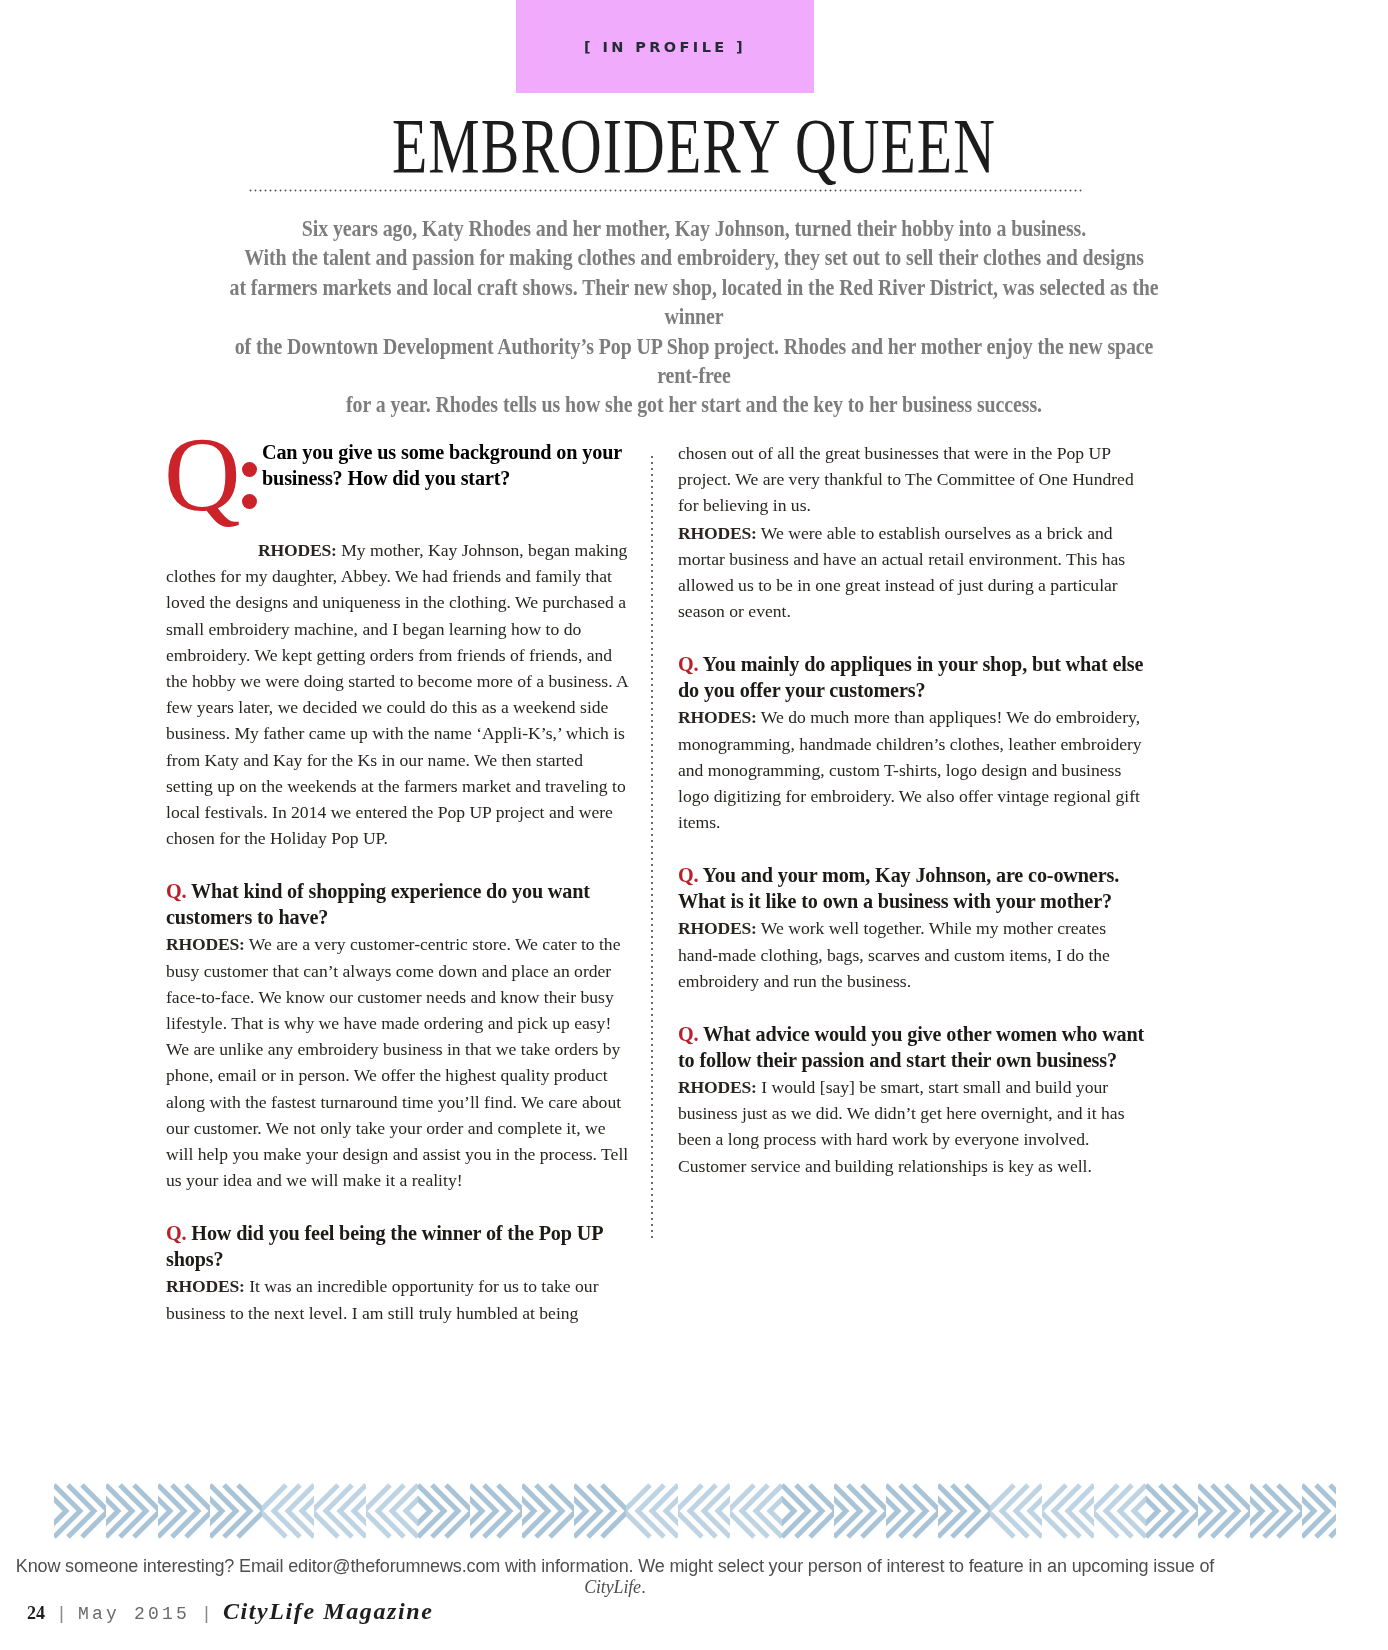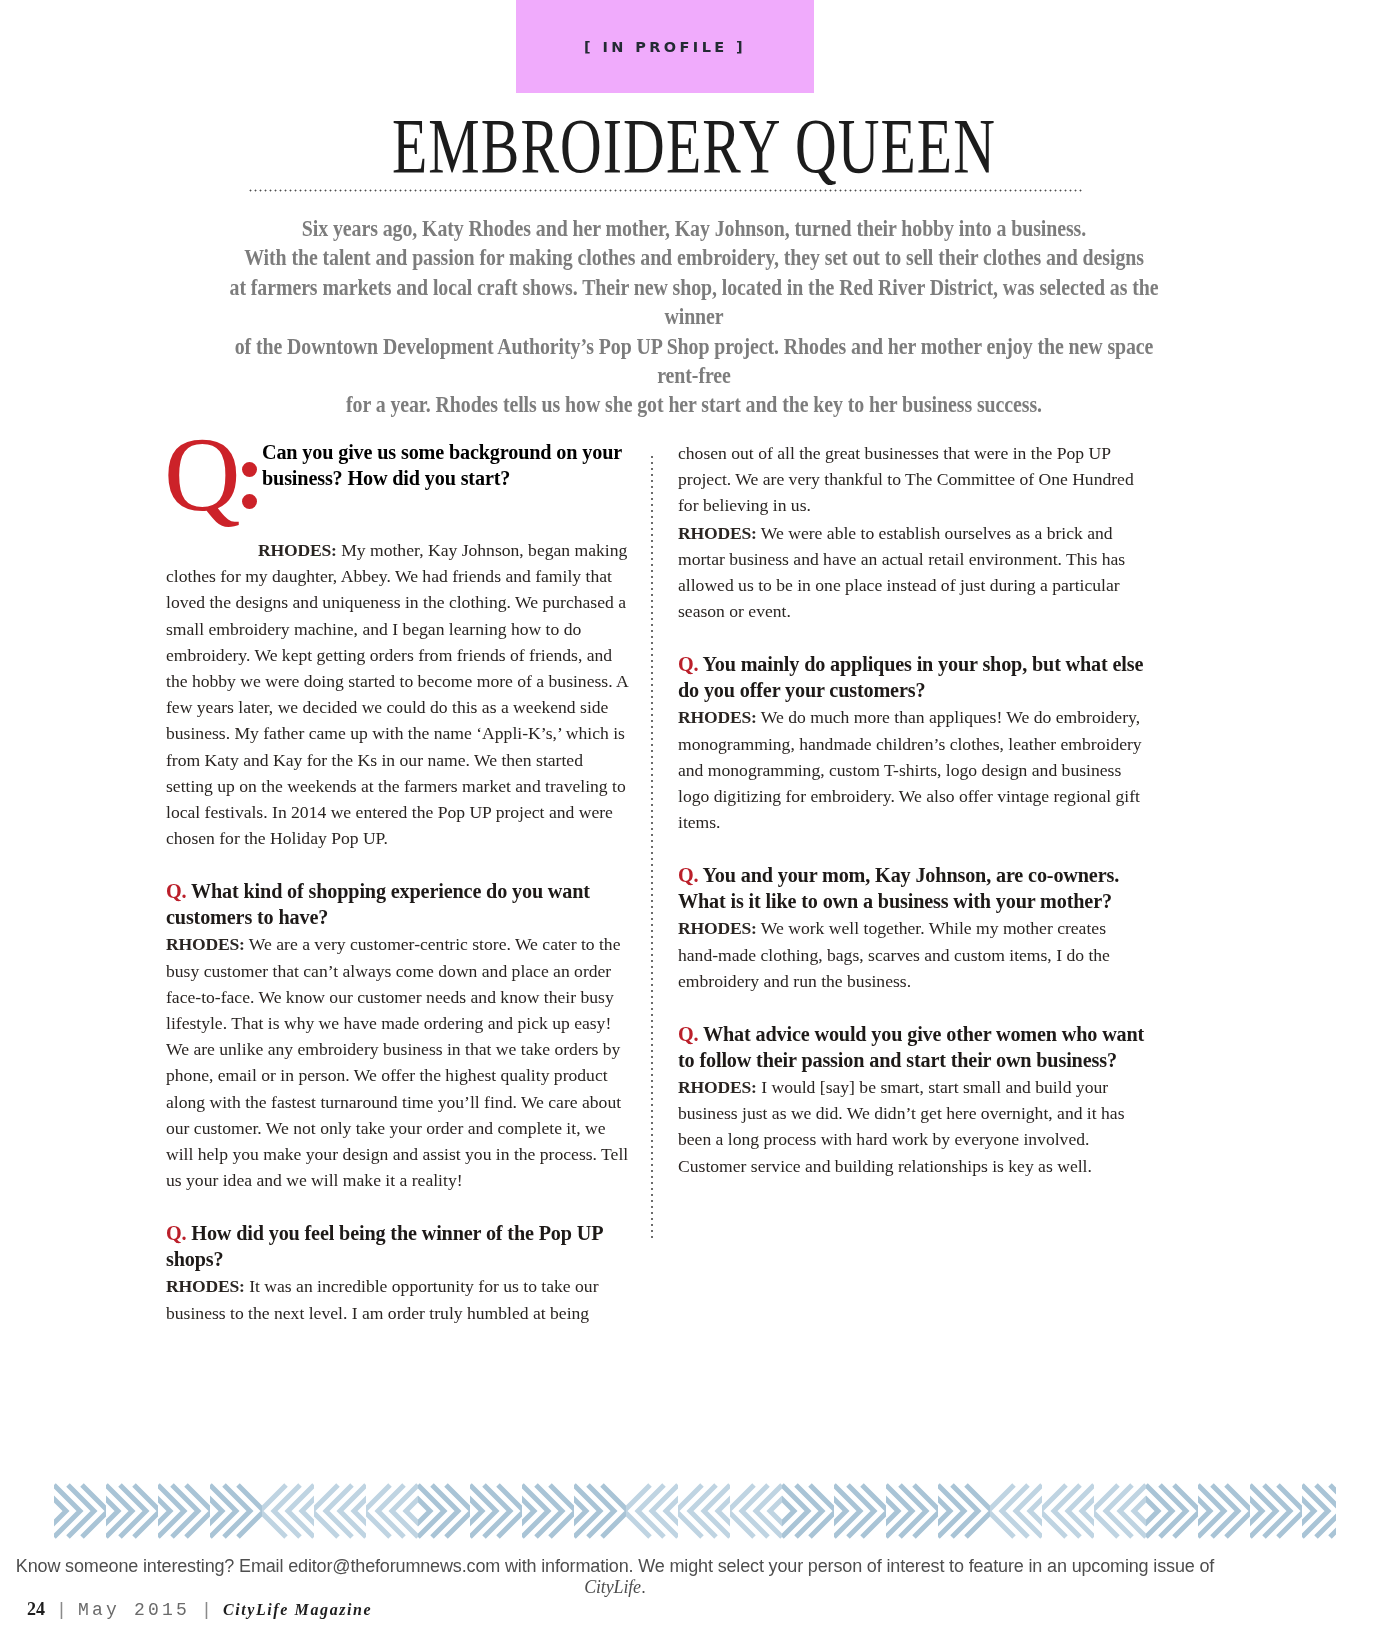--- a/index.html
+++ b/index.html
@@ -220,21 +220,21 @@
   .pf-date {
     font-family: Liberation Mono, monospace;
     font-size: 18px;
     letter-spacing: 3.2px;
     color: #6a6a6a;
   }
   .pf-mag {
     font-family: "Liberation Serif", "DejaVu Serif", serif;
     font-style: italic;
     font-weight: bold;
-    font-size: 16px;
+    font-size: 24px;
     letter-spacing: 1.6px;
     color: #1e1e1e;
   }
 </style>
 </head>
 <body>
 
 <div class="kicker-tab">
   <span class="kicker-label">[ IN PROFILE ]</span>
 </div>
@@ -266,29 +266,29 @@
         </div>
       <div class="q-first">Can you give us some background on your business? How did you start?</div>
     </div>
 
     <p class="answer first-answer"><span class="speaker">RHODES:</span><span> My mother, Kay Johnson, began making clothes for my daughter, Abbey. We had friends and family that loved the designs and uniqueness in the clothing. We purchased a small embroidery machine, and I began learning how to do embroidery. We kept getting orders from friends of friends, and the hobby we were doing started to become more of a business. A few years later, we decided we could do this as a weekend side business. My father came up with the name ‘Appli-K’s,’ which is from Katy and Kay for the Ks in our name. We then started setting up on the weekends at the farmers market and traveling to local festivals. In 2014 we entered the Pop UP project and were chosen for the Holiday Pop UP.</span></p>
 
     <p class="q-head"><span class="q-mark">Q.</span><span> What kind of shopping experience do you want customers to have?</span></p>
     <p class="answer"><span class="speaker">RHODES:</span><span> We are a very customer-centric store. We cater to the busy customer that can’t always come down and place an order face-to-face. We know our customer needs and know their busy lifestyle. That is why we have made ordering and pick up easy! We are unlike any embroidery business in that we take orders by phone, email or in person. We offer the highest quality product along with the fastest turnaround time you’ll find. We care about our customer. We not only take your order and complete it, we will help you make your design and assist you in the process. Tell us your idea and we will make it a reality!</span></p>
 
     <p class="q-head"><span class="q-mark">Q.</span><span> How did you feel being the winner of the Pop UP shops?</span></p>
-    <p class="answer"><span class="speaker">RHODES:</span><span>  It was an incredible opportunity for us to take our business to the next level. I am order truly humbled at being</span></p>
+    <p class="answer"><span class="speaker">RHODES:</span><span>  It was an incredible opportunity for us to take our business to the next level. I am still truly humbled at being</span></p>
 
   </div>
 
   <div class="col col-right">
 
     <p class="cont">chosen out of all the great businesses that were in the Pop UP project. We are very thankful to The Committee of One Hundred for believing in us.</p>
 
-    <p class="answer"><span class="speaker">RHODES:</span><span>  We were able to establish ourselves as a brick and mortar business and have an actual retail environment. This has allowed us to be in one place instead of just during a particular season or event.</span></p>
+    <p class="answer"><span class="speaker">RHODES:</span><span>  We were able to establish ourselves as a brick and mortar business and have an actual retail environment. This has allowed us to be in one great instead of just during a particular season or event.</span></p>
 
     <p class="q-head"><span class="q-mark">Q.</span><span> You mainly do appliques in your shop, but what else do you offer your customers?</span></p>
     <p class="answer"><span class="speaker">RHODES:</span><span> We do much more than appliques! We do embroidery, monogramming, handmade children’s clothes, leather embroidery and monogramming, custom T-shirts, logo design and business logo digitizing for embroidery. We also offer vintage regional gift items.</span></p>
 
     <p class="q-head"><span class="q-mark">Q.</span><span> You and your mom, Kay Johnson, are co-owners. What is it like to own a business with your mother?</span></p>
     <p class="answer"><span class="speaker">RHODES:</span><span> We work well together. While my mother creates hand-made clothing, bags, scarves and custom items, I do the embroidery and run the business.</span></p>
 
     <p class="q-head"><span class="q-mark">Q.</span><span> What advice would you give other women who want to follow their passion and start their own business?</span></p>
     <p class="answer"><span class="speaker">RHODES:</span><span> I would [say] be smart, start small and build your business just as we did. We didn’t get here overnight, and it has been a long process with hard work by everyone involved. Customer service and building relationships is key as well.</span></p>
 

